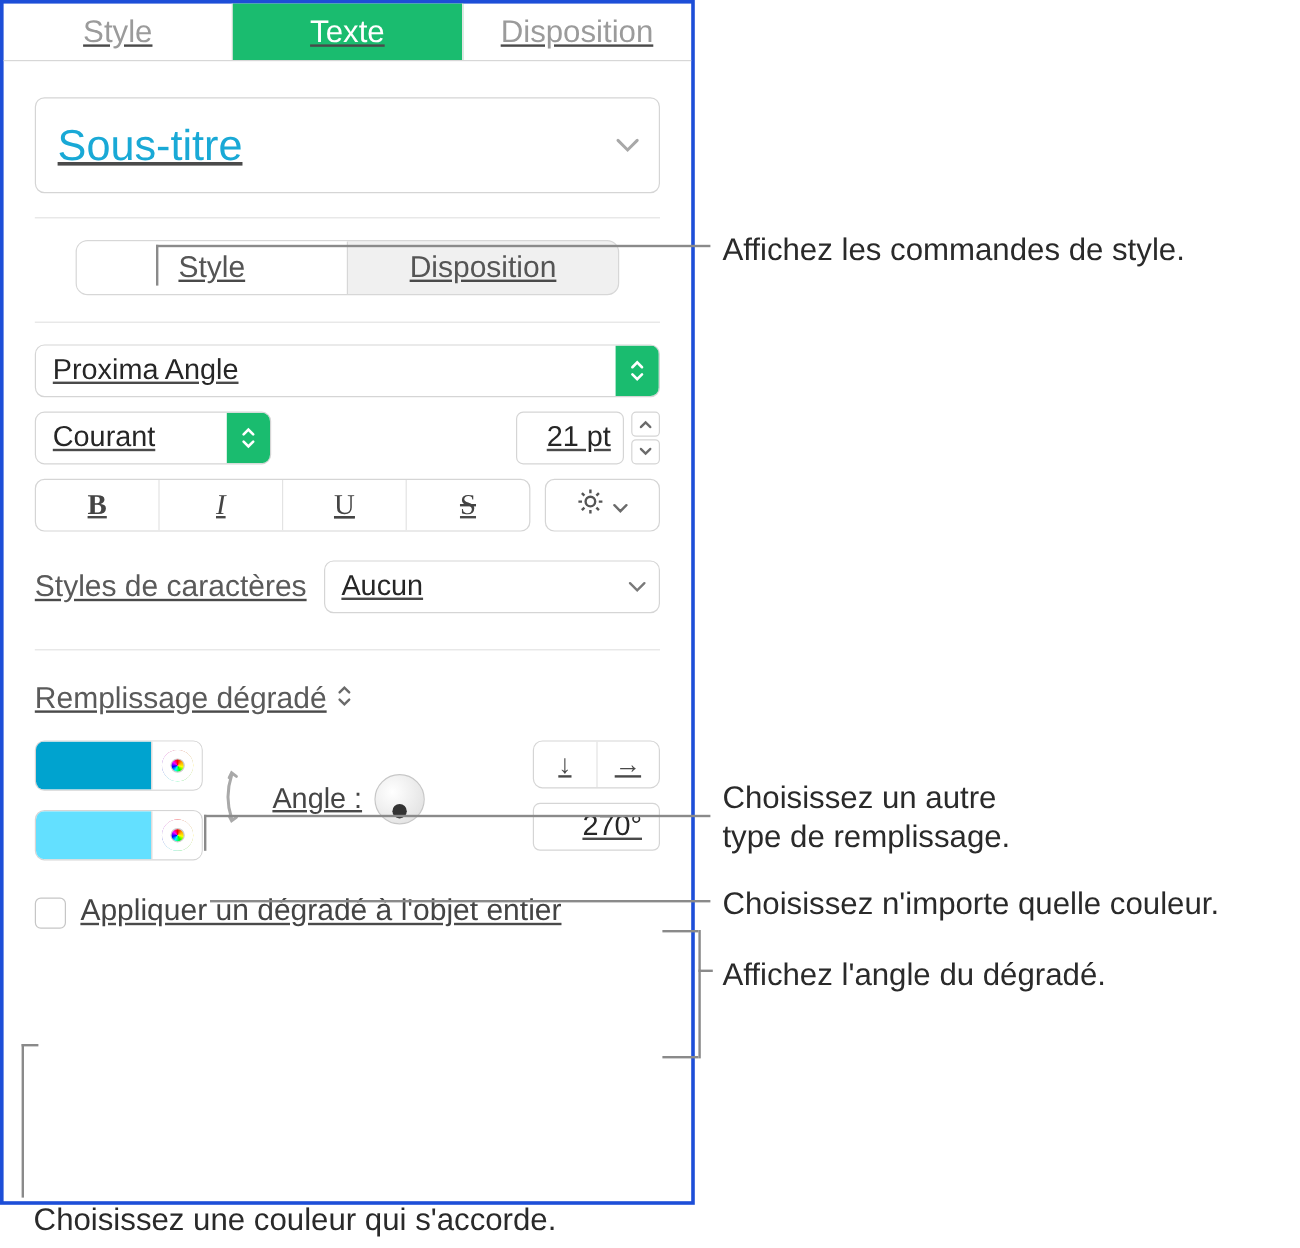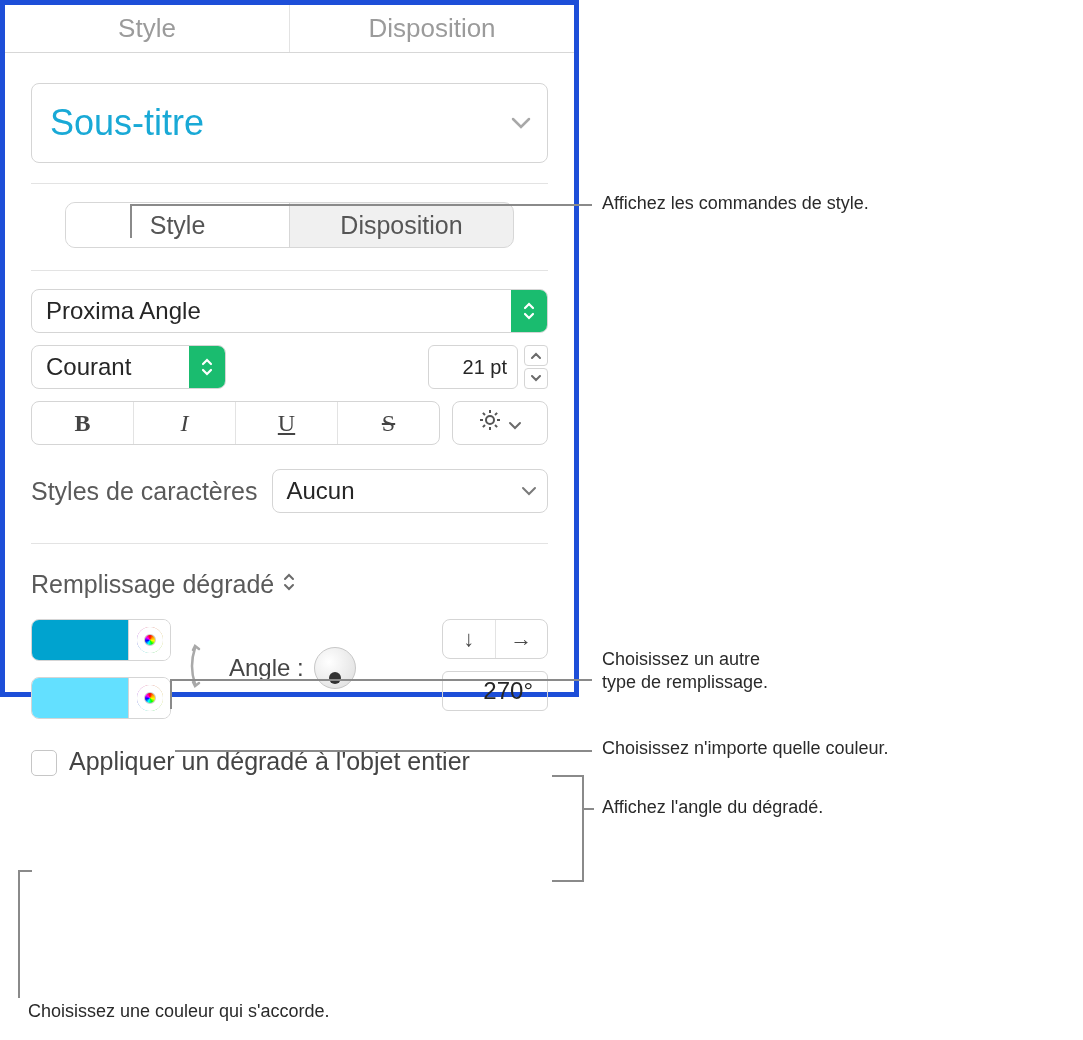--- a/index.html
+++ b/index.html
@@ -10,23 +10,24 @@
     width: 1083px;
     height: 1040px;
     position: relative;
     font-size: 22px;
     color: #4a4a4a;
   }
   .panel {
     position: absolute;
     left: 0; top: 0;
     width: 579px;
-    height: 697px;
-    border: 5px solid #1d4ed8;
-    background: #fff;
+    height: 1004px;
+    border: 3px solid #1d4ed8;
+    background: #fff;
+    text-decoration: underline;
   }
   
   .top-tabs {
     display: flex;
     height: 48px;
     border-bottom: 1px solid #d7d7d7;
   }
   .top-tab {
     flex: 1;
     text-align: center;
@@ -116,21 +117,21 @@
     width: 120px;
     display: flex;
     align-items: stretch;
   }
   .size-input {
     flex: 1;
     border: 1px solid #d5d5d5;
     border-radius: 6px;
     text-align: right;
     padding: 0 10px;
-    font-size: 20px;
+    font-size: 24px;
     color: #262626;
     line-height: 42px;
   }
   .stepper {
     width: 24px;
     display: flex;
     flex-direction: column;
     gap: 2px;
     margin-left: 6px;
   }
@@ -285,36 +286,37 @@
     width: 26px; height: 26px;
     border: 1px solid #c6c6c6;
     border-radius: 5px;
     background: #fff;
   }
   .apply-label { font-size: 25px; color: #444; }
 
   
   .callout {
     position: absolute;
-    font-size: 18px;
+    font-size: 26px;
     color: #2a2a2a;
     line-height: 1.25;
   }
   .leader {
     position: absolute;
     background: #8a8a8a;
   }
 </style>
 </head>
 <body>
 
 <div class="panel">
 
   <div class="top-tabs">
     <div class="top-tab">Style</div>
+    <div class="top-tab active">Texte</div>
     <div class="top-tab">Disposition</div>
   </div>
 
   <div class="para-style">
     <span class="para-style-label">Sous-titre</span>
     <span class="chev">
       <svg width="20" height="12" viewBox="0 0 20 12">
           <path d="M2 2 L10 10 L18 2" stroke="#a8a8a8" stroke-width="2.5" fill="none" stroke-linecap="round"></path>
         </svg>
     </span>

